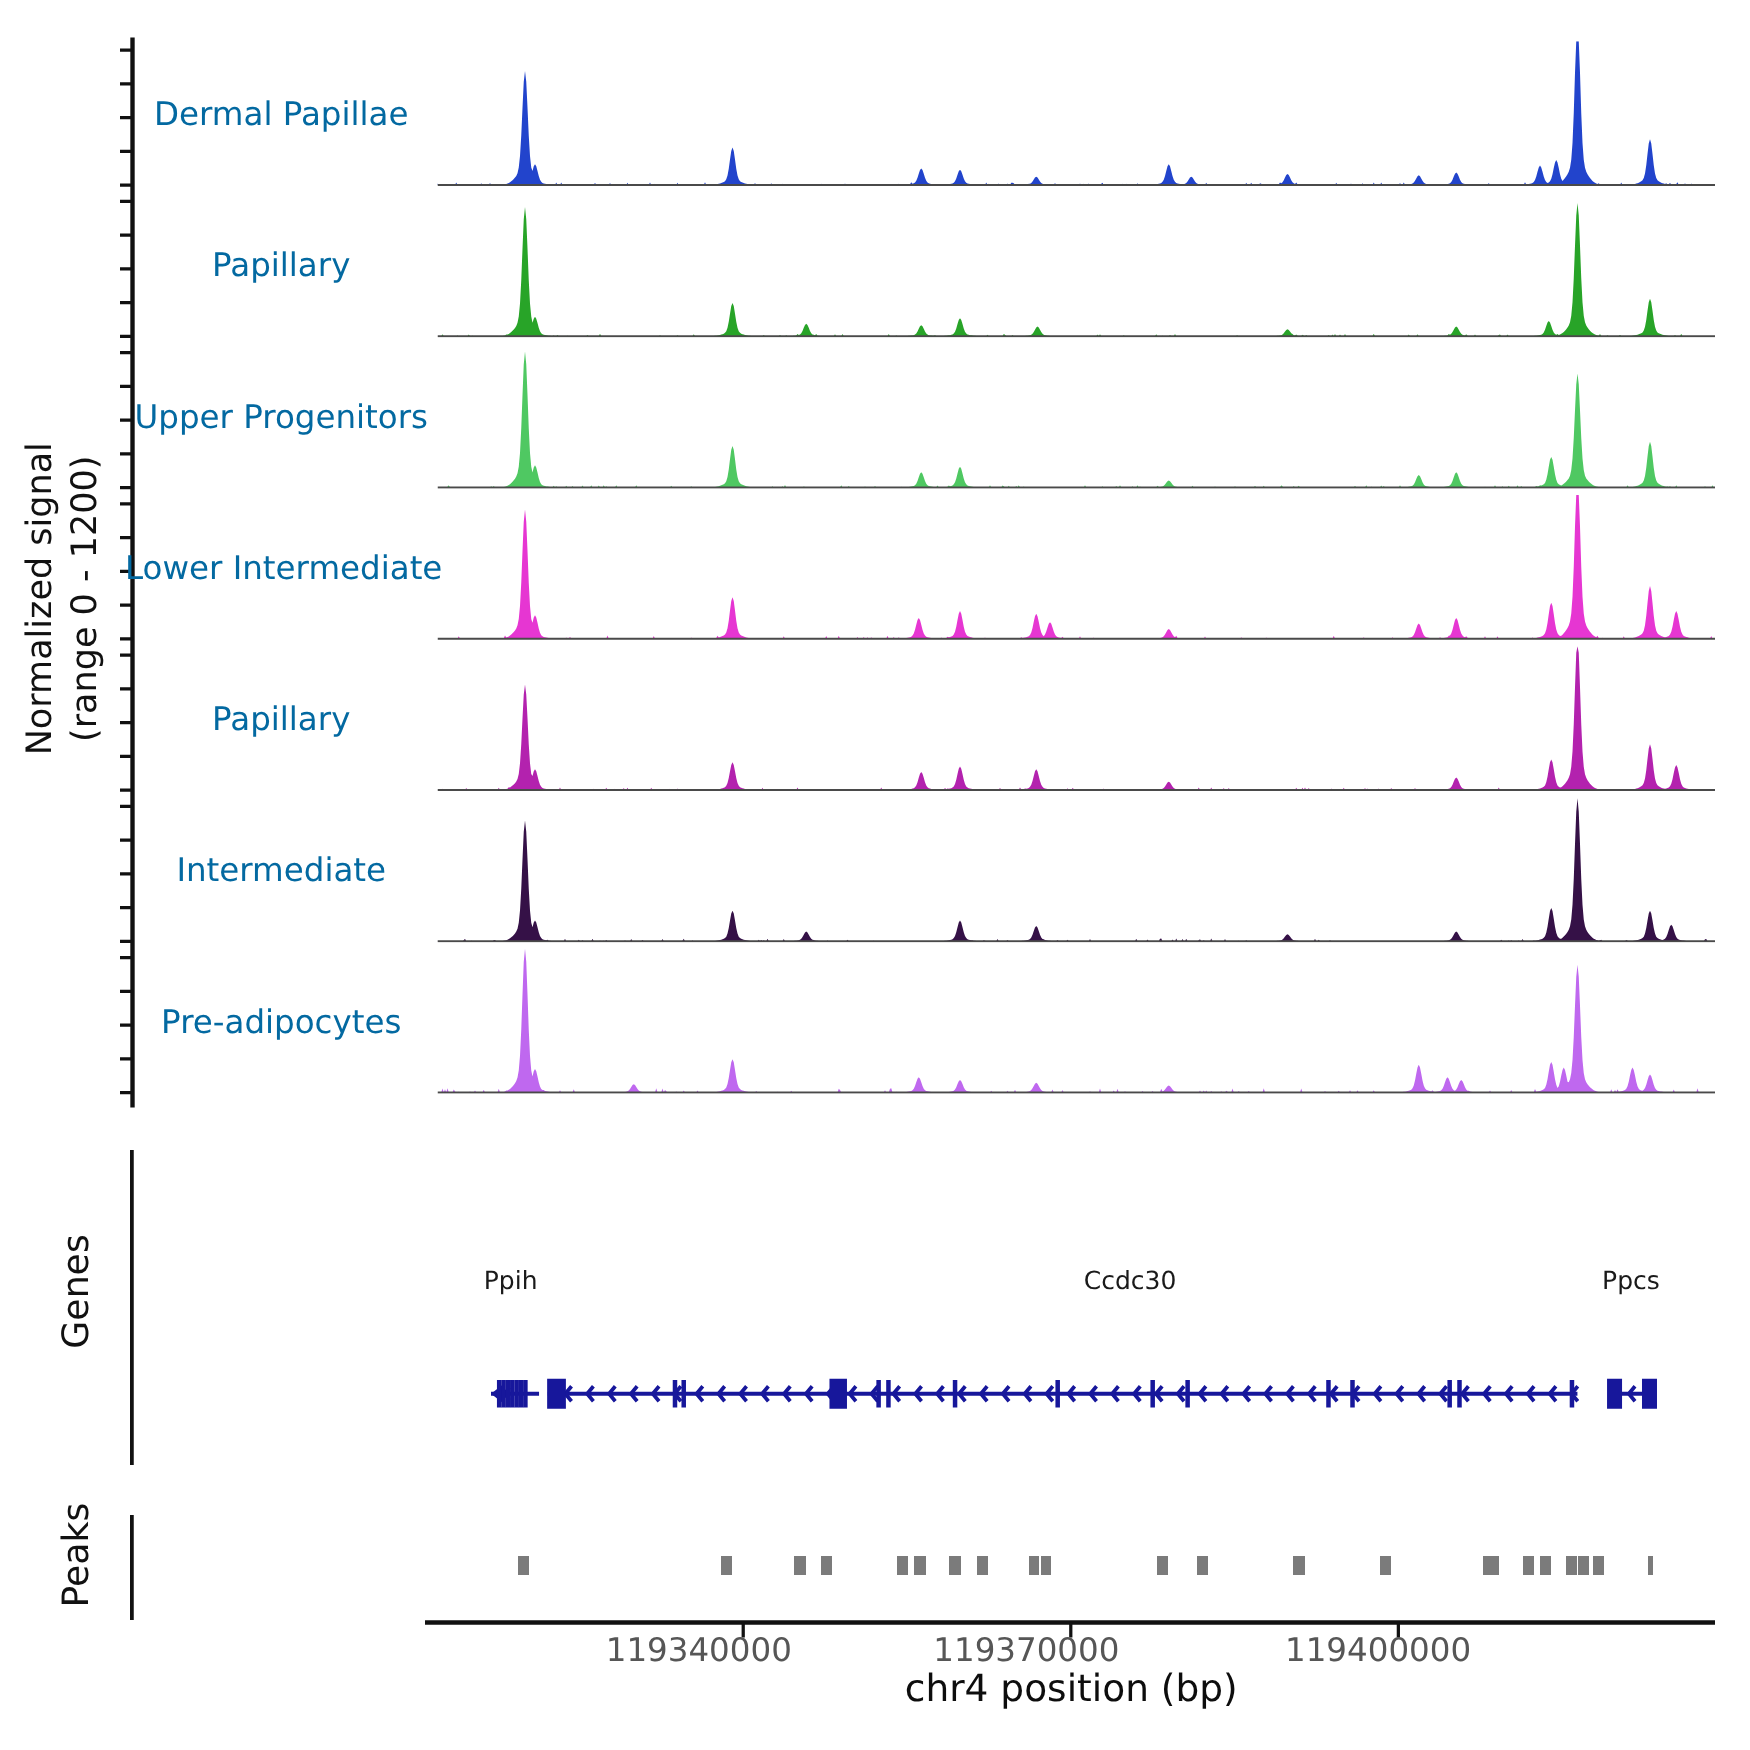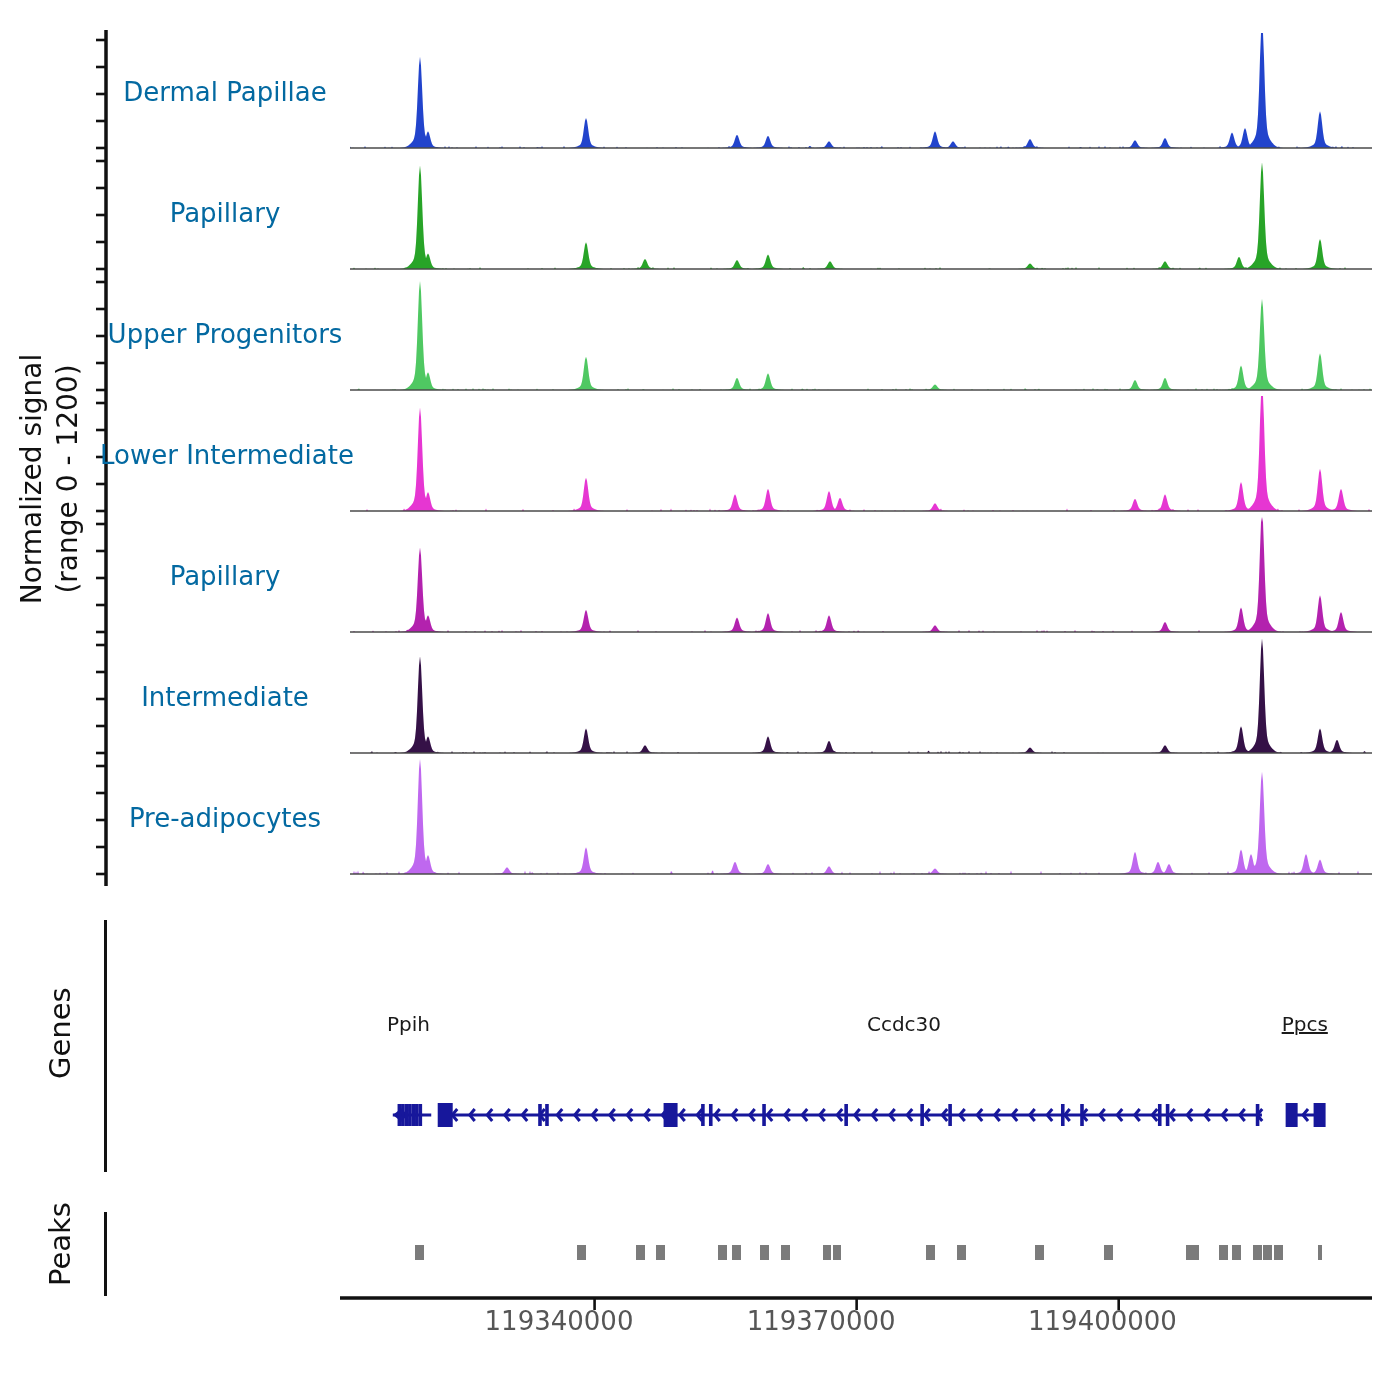--- a/index.html
+++ b/index.html
@@ -113,21 +113,21 @@
         <path d="M0,115L0,115.0L1,115.0L2,115.0L3,115.0L4,111.7L5,115.0L6,112.3L7,115.0L8,111.6L9,115.0L10,115.0L11,115.0L12,115.0L13,112.5L14,114.1L15,115.0L16,115.0L17,114.4L18,115.0L19,115.0L20,115.0L21,115.0L22,115.0L23,115.0L24,115.0L25,115.0L26,114.2L27,115.0L28,115.0L29,115.0L30,113.4L31,115.0L32,115.0L33,115.0L34,114.5L35,115.0L36,115.0L37,112.8L38,115.0L39,115.0L40,115.0L41,115.0L42,115.0L43,115.0L44,115.0L45,115.0L46,115.0L47,115.0L48,114.9L49,112.0L50,114.9L51,114.8L52,114.7L53,114.5L54,114.2L55,113.3L56,113.4L57,112.8L58,112.1L59,111.2L60,110.1L61,108.9L62,107.5L63,105.7L64,102.9L65,97.3L66,85.6L67,64.7L68,36.5L69,10.3L70,0.0L71,10.3L72,36.5L73,64.7L74,85.6L75,97.3L76,102.2L77,97.9L78,96.1L79,97.9L80,102.2L81,106.8L82,110.2L83,112.1L84,113.0L85,113.0L86,113.8L87,114.0L88,114.2L89,114.4L90,114.5L91,114.6L92,114.7L93,114.8L94,114.9L95,114.9L96,114.9L97,115.0L98,113.2L99,115.0L100,115.0L101,115.0L102,115.0L103,115.0L104,115.0L105,115.0L106,115.0L107,115.0L108,115.0L109,112.4L110,115.0L111,115.0L112,115.0L113,115.0L114,115.0L115,115.0L116,115.0L117,115.0L118,115.0L119,115.0L120,115.0L121,115.0L122,115.0L123,115.0L124,115.0L125,115.0L126,115.0L127,115.0L128,115.0L129,115.0L130,115.0L131,115.0L132,115.0L133,115.0L134,115.0L135,115.0L136,115.0L137,115.0L138,114.7L139,115.0L140,115.0L141,115.0L142,114.9L143,114.9L144,114.9L145,114.8L146,114.6L147,114.7L148,114.6L149,114.6L150,114.5L151,114.3L152,114.0L153,113.3L154,112.1L155,110.5L156,109.0L157,108.3L158,109.0L159,110.5L160,112.1L161,113.3L162,114.0L163,114.3L164,114.5L165,114.6L166,114.6L167,114.7L168,114.8L169,114.8L170,114.9L171,114.9L172,114.9L173,115.0L174,115.0L175,111.6L176,115.0L177,115.0L178,115.0L179,115.0L180,111.7L181,115.0L182,112.9L183,114.0L184,115.0L185,115.0L186,115.0L187,115.0L188,115.0L189,115.0L190,115.0L191,114.1L192,115.0L193,115.0L194,115.0L195,115.0L196,115.0L197,113.3L198,115.0L199,115.0L200,115.0L201,115.0L202,115.0L203,115.0L204,115.0L205,115.0L206,115.0L207,115.0L208,113.3L209,115.0L210,115.0L211,115.0L212,115.0L213,115.0L214,115.0L215,114.5L216,115.0L217,114.9L218,114.9L219,114.9L220,114.8L221,114.7L222,114.6L223,114.5L224,114.3L225,114.1L226,113.9L227,113.6L228,113.3L229,112.9L230,112.2L231,110.9L232,108.2L233,103.4L234,96.9L235,90.8L236,88.3L237,90.8L238,96.9L239,103.4L240,108.2L241,110.9L242,112.2L243,112.9L244,113.3L245,113.6L246,113.9L247,114.1L248,114.3L249,114.5L250,114.6L251,114.6L252,114.8L253,114.9L254,114.9L255,113.7L256,115.0L257,115.0L258,115.0L259,115.0L260,115.0L261,115.0L262,115.0L263,115.0L264,115.0L265,115.0L266,115.0L267,115.0L268,115.0L269,115.0L270,115.0L271,115.0L272,114.4L273,115.0L274,115.0L275,115.0L276,115.0L277,115.0L278,115.0L279,115.0L280,115.0L281,115.0L282,115.0L283,113.6L284,115.0L285,115.0L286,115.0L287,115.0L288,115.0L289,115.0L290,115.0L291,115.0L292,115.0L293,115.0L294,115.0L295,115.0L296,115.0L297,115.0L298,115.0L299,115.0L300,115.0L301,115.0L302,115.0L303,115.0L304,115.0L305,115.0L306,115.0L307,115.0L308,115.0L309,115.0L310,115.0L311,115.0L312,115.0L313,115.0L314,115.0L315,115.0L316,115.0L317,115.0L318,115.0L319,115.0L320,115.0L321,112.0L322,113.0L323,115.0L324,115.0L325,115.0L326,115.0L327,115.0L328,115.0L329,115.0L330,115.0L331,115.0L332,115.0L333,115.0L334,115.0L335,115.0L336,115.0L337,115.0L338,115.0L339,115.0L340,115.0L341,115.0L342,115.0L343,115.0L344,115.0L345,115.0L346,115.0L347,115.0L348,115.0L349,115.0L350,115.0L351,115.0L352,115.0L353,115.0L354,115.0L355,115.0L356,115.0L357,115.0L358,113.2L359,115.0L360,115.0L361,115.0L362,112.0L363,111.6L364,115.0L365,115.0L366,115.0L367,114.3L368,114.9L369,114.9L370,114.9L371,114.8L372,114.8L373,114.7L374,114.6L375,114.5L376,114.4L377,114.2L378,114.0L379,113.7L380,113.1L381,111.9L382,109.7L383,106.7L384,103.9L385,102.8L386,103.9L387,106.7L388,109.7L389,111.9L390,113.1L391,113.7L392,114.0L393,114.2L394,114.4L395,114.5L396,114.6L397,114.7L398,114.8L399,114.8L400,114.9L401,114.9L402,114.9L403,114.9L404,114.9L405,114.8L406,114.7L407,114.7L408,114.6L409,114.5L410,114.3L411,114.2L412,114.0L413,113.5L414,112.5L415,110.7L416,108.2L417,105.9L418,105.0L419,105.9L420,108.2L421,110.7L422,112.5L423,113.5L424,114.0L425,114.2L426,114.3L427,114.5L428,114.6L429,114.7L430,114.7L431,114.8L432,114.9L433,114.9L434,114.9L435,115.0L436,115.0L437,115.0L438,115.0L439,115.0L440,115.0L441,115.0L442,115.0L443,113.5L444,115.0L445,115.0L446,115.0L447,115.0L448,115.0L449,115.0L450,115.0L451,115.0L452,115.0L453,115.0L454,115.0L455,115.0L456,113.6L457,115.0L458,115.0L459,115.0L460,115.0L461,115.0L462,112.8L463,114.9L464,114.9L465,114.9L466,114.9L467,114.8L468,114.7L469,114.7L470,114.6L471,114.5L472,114.4L473,114.2L474,113.8L475,113.0L476,111.6L477,109.7L478,108.0L479,107.2L480,108.0L481,109.7L482,111.6L483,113.0L484,113.8L485,114.2L486,114.4L487,114.5L488,114.6L489,114.7L490,114.7L491,114.8L492,112.6L493,114.9L494,114.9L495,114.9L496,115.0L497,115.0L498,115.0L499,115.0L500,112.9L501,115.0L502,115.0L503,115.0L504,115.0L505,115.0L506,115.0L507,115.0L508,115.0L509,115.0L510,115.0L511,115.0L512,115.0L513,115.0L514,115.0L515,115.0L516,115.0L517,115.0L518,115.0L519,115.0L520,115.0L521,115.0L522,113.9L523,115.0L524,115.0L525,115.0L526,115.0L527,115.0L528,115.0L529,115.0L530,111.7L531,115.0L532,115.0L533,115.0L534,115.0L535,115.0L536,115.0L537,115.0L538,115.0L539,115.0L540,115.0L541,113.3L542,115.0L543,115.0L544,112.0L545,115.0L546,115.0L547,115.0L548,115.0L549,115.0L550,113.9L551,115.0L552,115.0L553,115.0L554,115.0L555,115.0L556,115.0L557,115.0L558,115.0L559,115.0L560,115.0L561,115.0L562,114.5L563,115.0L564,113.7L565,115.0L566,115.0L567,115.0L568,115.0L569,115.0L570,114.9L571,114.9L572,113.8L573,114.9L574,114.8L575,114.8L576,114.7L577,114.6L578,114.6L579,112.0L580,114.1L581,113.6L582,112.6L583,111.2L584,110.0L585,109.4L586,110.0L587,111.2L588,112.6L589,113.6L590,114.1L591,114.4L592,114.6L593,114.6L594,114.7L595,114.8L596,114.8L597,114.9L598,114.9L599,114.9L600,114.9L601,115.0L602,115.0L603,115.0L604,115.0L605,115.0L606,115.0L607,115.0L608,115.0L609,115.0L610,113.4L611,115.0L612,115.0L613,113.3L614,115.0L615,113.3L616,115.0L617,115.0L618,115.0L619,113.7L620,115.0L621,115.0L622,115.0L623,115.0L624,115.0L625,115.0L626,115.0L627,113.9L628,115.0L629,115.0L630,115.0L631,113.5L632,114.3L633,115.0L634,115.0L635,115.0L636,111.8L637,115.0L638,115.0L639,115.0L640,115.0L641,113.7L642,115.0L643,115.0L644,115.0L645,115.0L646,115.0L647,115.0L648,115.0L649,113.7L650,115.0L651,115.0L652,115.0L653,115.0L654,115.0L655,115.0L656,115.0L657,115.0L658,115.0L659,115.0L660,115.0L661,111.6L662,115.0L663,115.0L664,115.0L665,115.0L666,115.0L667,115.0L668,115.0L669,115.0L670,115.0L671,115.0L672,115.0L673,115.0L674,115.0L675,115.0L676,115.0L677,115.0L678,115.0L679,115.0L680,115.0L681,115.0L682,115.0L683,115.0L684,115.0L685,115.0L686,115.0L687,115.0L688,115.0L689,115.0L690,115.0L691,111.7L692,115.0L693,115.0L694,115.0L695,115.0L696,115.0L697,115.0L698,115.0L699,115.0L700,115.0L701,115.0L702,115.0L703,115.0L704,115.0L705,115.0L706,115.0L707,115.0L708,115.0L709,115.0L710,113.8L711,115.0L712,115.0L713,115.0L714,115.0L715,115.0L716,115.0L717,115.0L718,115.0L719,115.0L720,115.0L721,113.6L722,115.0L723,115.0L724,115.0L725,115.0L726,115.0L727,115.0L728,115.0L729,115.0L730,113.1L731,115.0L732,115.0L733,115.0L734,115.0L735,115.0L736,113.2L737,115.0L738,115.0L739,115.0L740,115.0L741,115.0L742,115.0L743,115.0L744,115.0L745,115.0L746,115.0L747,115.0L748,115.0L749,113.2L750,115.0L751,115.0L752,115.0L753,115.0L754,115.0L755,115.0L756,115.0L757,115.0L758,115.0L759,115.0L760,115.0L761,115.0L762,115.0L763,115.0L764,115.0L765,115.0L766,115.0L767,114.9L768,114.9L769,114.9L770,114.8L771,114.7L772,114.6L773,114.4L774,114.3L775,114.1L776,113.8L777,113.5L778,113.2L779,112.7L780,111.6L781,109.3L782,105.3L783,99.9L784,94.9L785,92.8L786,94.9L787,99.9L788,105.3L789,109.3L790,111.6L791,112.7L792,113.2L793,113.5L794,113.8L795,114.1L796,113.2L797,114.4L798,114.5L799,114.4L800,114.2L801,114.0L802,113.7L803,113.1L804,111.9L805,109.7L806,106.7L807,103.9L808,102.8L809,103.9L810,106.7L811,109.7L812,111.9L813,113.1L814,113.5L815,112.5L816,110.7L817,108.2L818,105.9L819,105.0L820,105.9L821,108.2L822,110.7L823,112.5L824,113.5L825,113.5L826,114.2L827,114.3L828,114.5L829,114.6L830,114.7L831,114.7L832,114.8L833,114.9L834,114.9L835,114.9L836,115.0L837,115.0L838,115.0L839,115.0L840,115.0L841,115.0L842,113.4L843,115.0L844,115.0L845,115.0L846,115.0L847,115.0L848,115.0L849,115.0L850,115.0L851,115.0L852,115.0L853,115.0L854,115.0L855,115.0L856,115.0L857,115.0L858,115.0L859,113.0L860,115.0L861,115.0L862,115.0L863,115.0L864,115.0L865,115.0L866,115.0L867,115.0L868,115.0L869,115.0L870,115.0L871,115.0L872,115.0L873,114.9L874,114.9L875,114.8L876,114.8L877,114.7L878,112.1L879,114.4L880,114.2L881,114.0L882,113.7L883,113.4L884,113.0L885,112.4L886,111.3L887,108.8L888,104.4L889,98.4L890,92.8L891,90.5L892,92.8L893,98.4L894,104.4L895,108.8L896,111.3L897,109.9L898,106.3L899,101.4L900,96.9L901,95.0L902,96.9L903,101.4L904,106.3L905,106.8L906,104.3L907,99.3L908,89.0L909,70.5L910,45.5L911,22.3L912,12.7L913,22.3L914,45.5L915,70.5L916,89.0L917,99.3L918,104.3L919,106.8L920,108.3L921,109.6L922,110.7L923,111.6L924,112.4L925,113.1L926,113.6L927,114.0L928,114.3L929,114.5L930,114.7L931,114.8L932,114.9L933,114.9L934,115.0L935,115.0L936,115.0L937,115.0L938,114.9L939,112.3L940,114.9L941,114.8L942,113.0L943,114.6L944,112.3L945,114.3L946,114.2L947,113.9L948,113.7L949,113.4L950,112.9L951,111.9L952,109.9L953,106.3L954,101.4L955,96.9L956,95.0L957,96.9L958,101.4L959,106.3L960,109.9L961,111.9L962,112.9L963,113.4L964,113.5L965,112.8L966,111.3L967,108.7L968,105.2L969,101.9L970,100.5L971,101.9L972,105.2L973,108.7L974,111.3L975,112.8L976,113.5L977,113.8L978,114.1L979,114.2L980,114.4L981,114.5L982,114.6L983,114.7L984,114.8L985,114.9L986,114.9L987,114.9L988,115.0L989,112.5L990,115.0L991,115.0L992,115.0L993,115.0L994,115.0L995,115.0L996,115.0L997,115.0L998,115.0L999,115.0L1000,115.0L1001,115.0L1002,115.0L1003,115.0L1004,115.0L1005,115.0L1006,115.0L1007,115.0L1008,111.5L1009,115.0L1010,115.0L1011,115.0L1012,115.0L1013,115.0L1014,115.0L1015,115.0L1016,115.0L1017,115.0L1018,115.0L1019,115.0L1020,115.0L1021,115.0L1022,115.0L1022,115Z" fill="#bf68ef" stroke="none"></path>
         <line x1="0" y1="115" x2="1022" y2="115" stroke="#4a4a4a" stroke-width="1.6"></line>
       </svg>
   </div>
 
   <div class="side-label" style="top:1032px;">Genes</div>
   <div class="vline" style="top:920px;height:252px;"></div>
 
   <div class="gene-label" style="left: 408.525px; text-align: center;">Ppih</div>
   <div class="gene-label" style="left: 860px; margin-left: 44px;">Ccdc30</div>
-  <div class="gene-label" style="left: 1304.74px; text-decoration: underline;">Ppcs</div>
+  <div class="gene-label" style="left: 1304.74px;">Ppcs</div>
 
   <svg id="genes-svg" style="left:330px;top:1093px;" width="1070" height="46" viewBox="0 0 1070 46">
       <line x1="62.80170940170939" y1="22" x2="101.23589743589741" y2="22" stroke="#17179b" stroke-width="3.2"></line>
       <path d="M62.80170940170939,22 L71.80170940170939,15 L71.80170940170939,29 Z" fill="#17179b"></path>
       <path d="M77.80170940170939,17 L72.80170940170939,22 L77.80170940170939,27" fill="none" stroke="#17179b" stroke-width="2.4"></path>
       <rect x="67.55299145299144" y="11" width="3.6" height="22" fill="#17179b"></rect>
       <rect x="71.04700854700856" y="11" width="3.6" height="22" fill="#17179b"></rect>
       <rect x="74.54102564102563" y="11" width="3.6" height="22" fill="#17179b"></rect>
       <rect x="78.03504273504275" y="11" width="3.6" height="22" fill="#17179b"></rect>
       <rect x="81.52905982905982" y="11" width="3.6" height="22" fill="#17179b"></rect>
@@ -233,14 +233,15 @@
       <line x1="10" y1="6" x2="1042" y2="6" stroke="#111" stroke-width="3.6"></line>
       <line x1="264.58119658119654" y1="6" x2="264.58119658119654" y2="18" stroke="#111" stroke-width="2.6"></line>
       <line x1="526.6324786324786" y1="6" x2="526.6324786324786" y2="18" stroke="#111" stroke-width="2.6"></line>
       <line x1="788.6837606837607" y1="6" x2="788.6837606837607" y2="18" stroke="#111" stroke-width="2.6"></line>
     </svg>
 
   <div class="tick-label" style="left: 594.581px;">119340000</div>
   <div class="tick-label" style="left: 856.632px;">119370000</div>
   <div class="tick-label" style="left: 1138px;">119400000</div>
 
+  <div class="axis-title">chr4 position (bp)</div>
 
 </div>
 
 </body></html>

